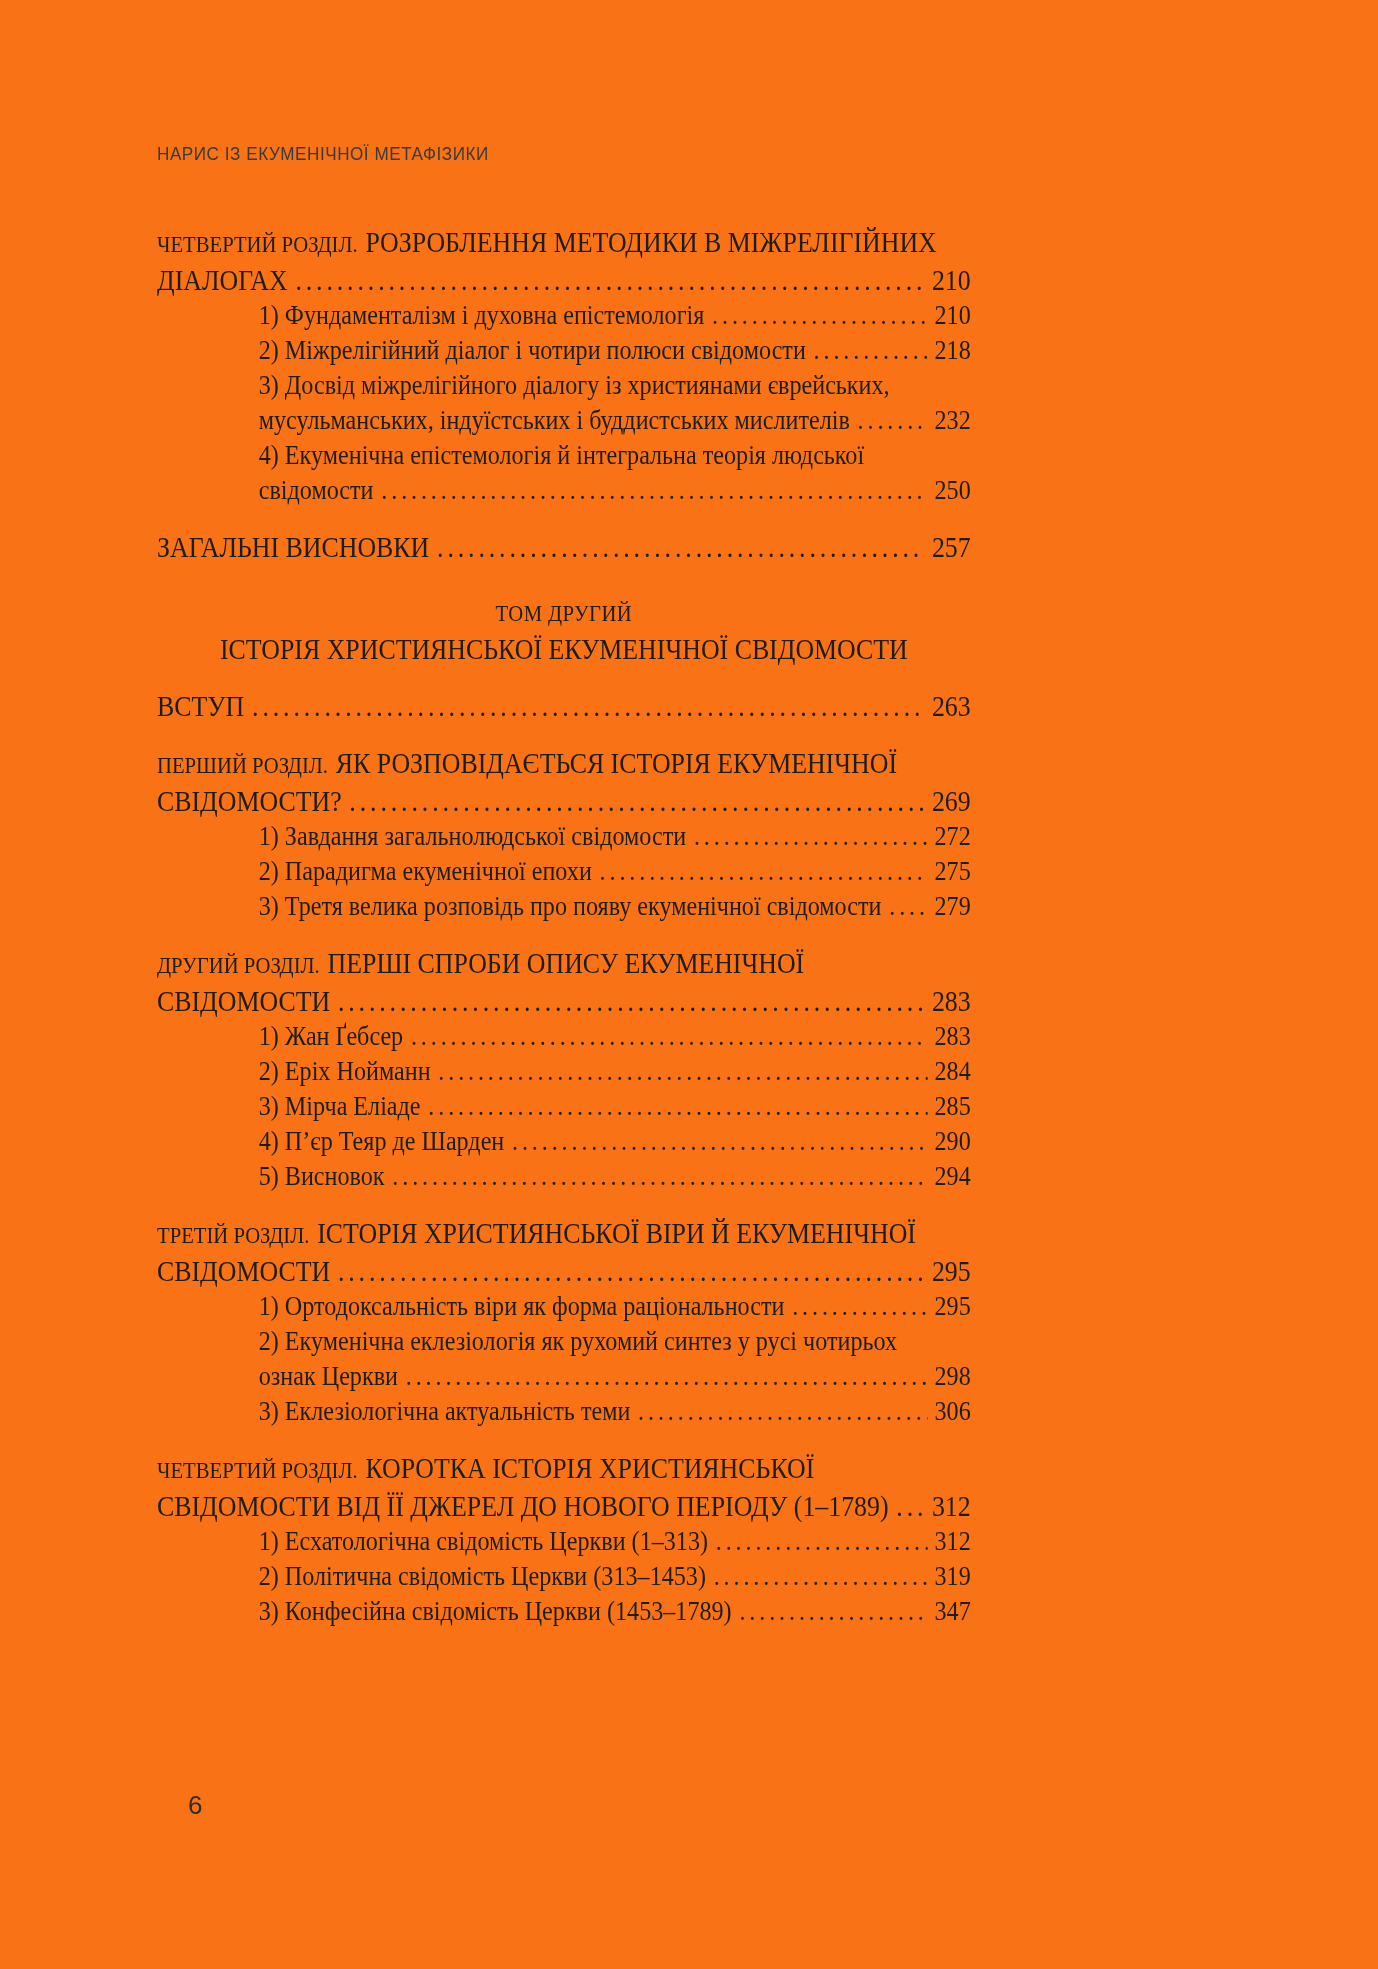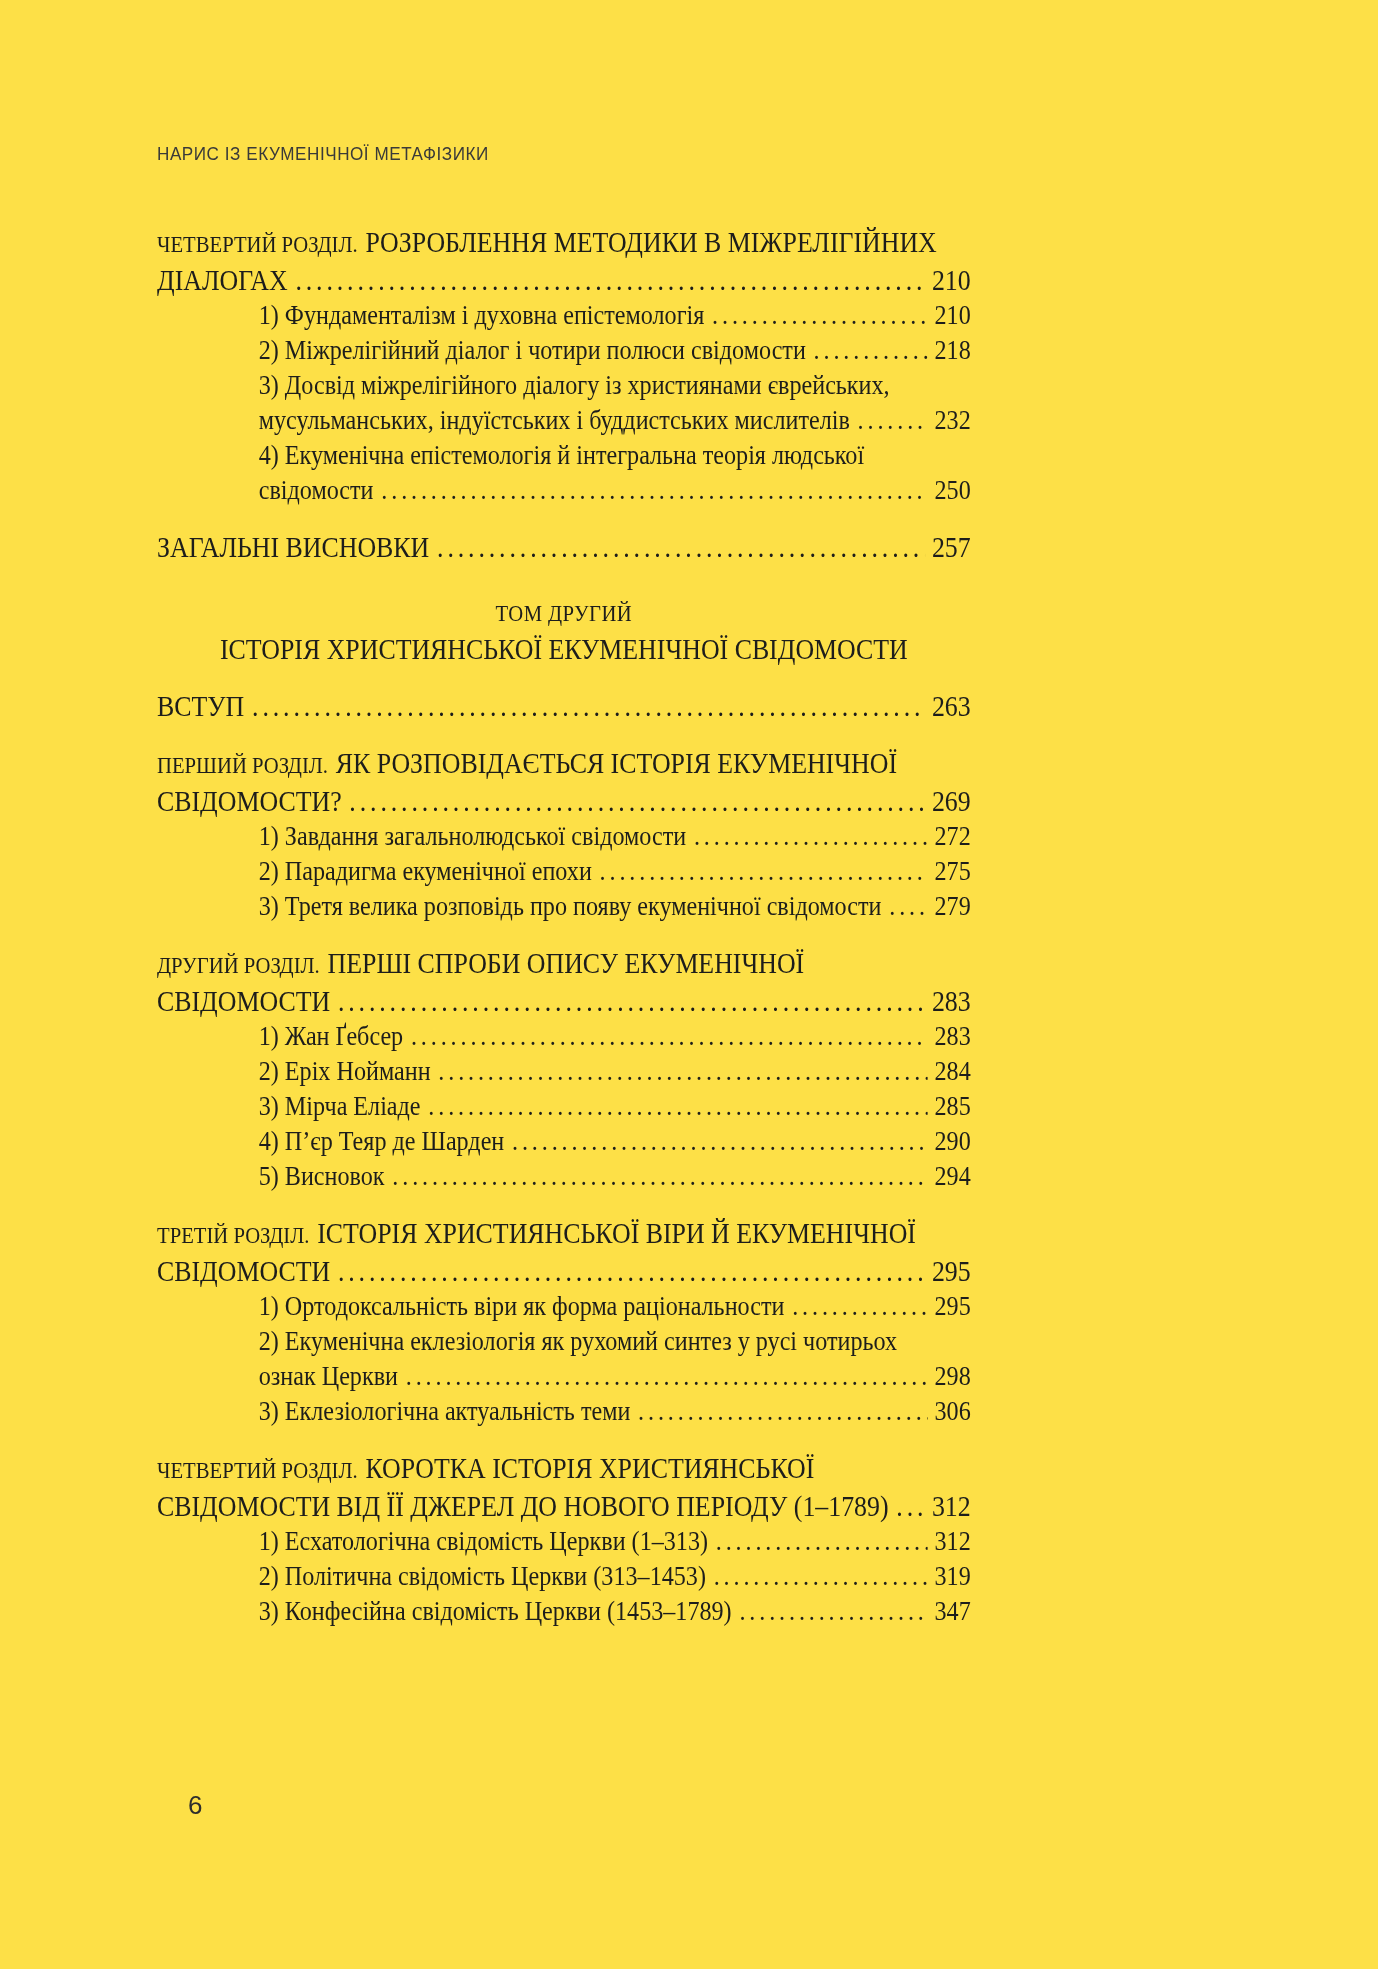--- a/index.html
+++ b/index.html
@@ -1,21 +1,21 @@
 <!DOCTYPE html>
 <html lang="uk"><head>
 <meta charset="utf-8">
 <title>Зміст</title>
 <style>
   html, body { margin: 0; padding: 0; background: #ffffff; }
   .page {
     position: relative;
     width: 1378px;
     height: 1969px;
-    background: #fde047;
+    background: #f97316;
     color: #1d1d1b;
     font-family: "Liberation Serif", "DejaVu Serif", serif;
     overflow: hidden;
   }
   .running-head {
     position: absolute;
     left: 157px;
     top: 143px;
     font-family: "Liberation Sans", "DejaVu Sans", sans-serif;
     font-size: 19px;

